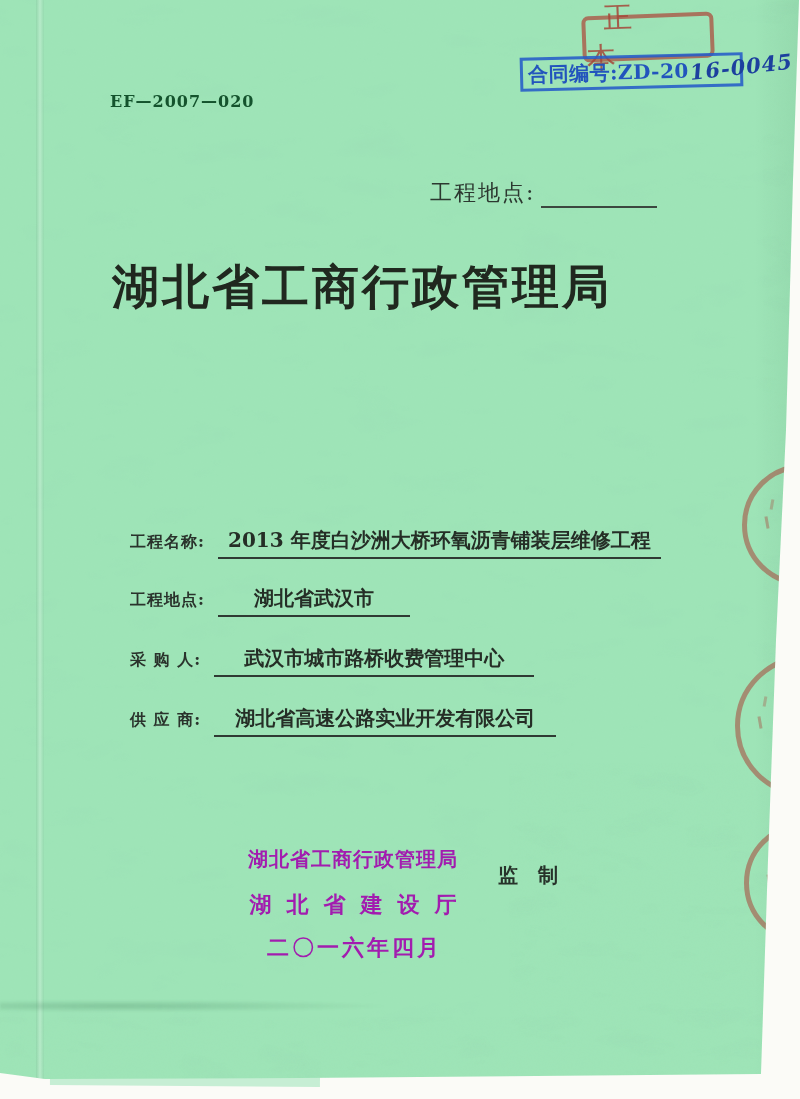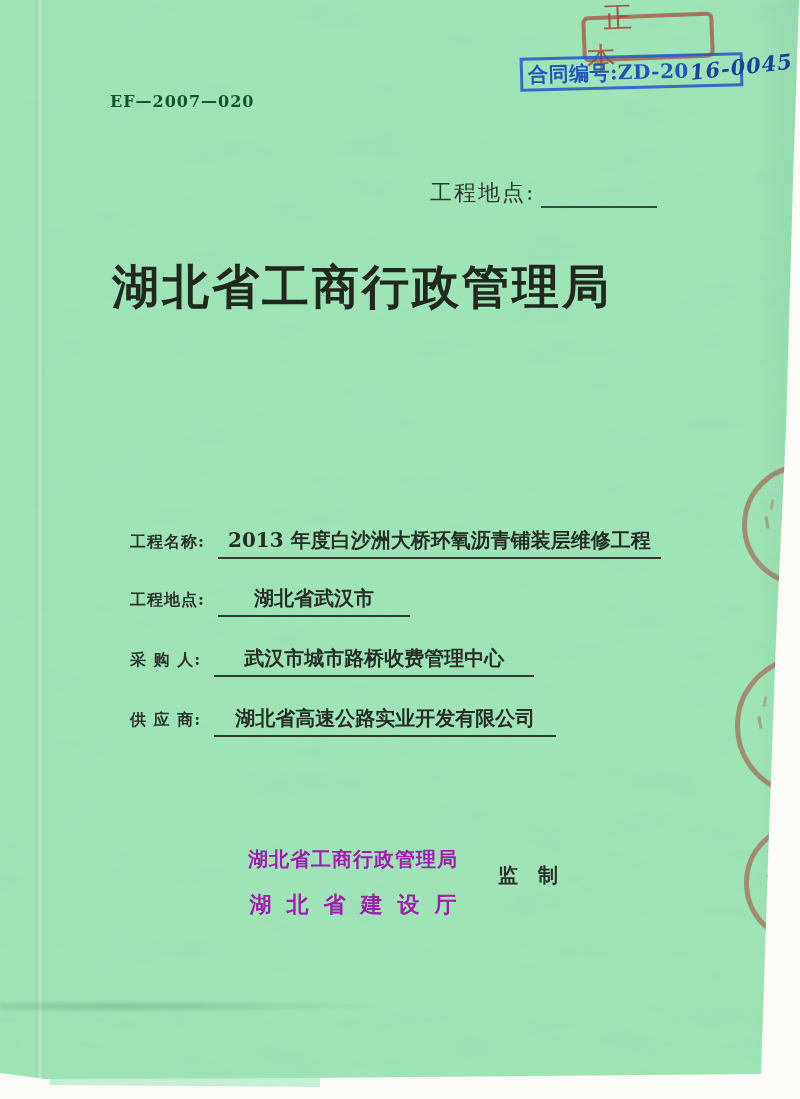--- a/index.html
+++ b/index.html
@@ -188,20 +188,21 @@
       <span class="val">武汉市城市路桥收费管理中心</span>
     </div>
     <div class="field-row row4">
       <span class="lbl">供 应 商:</span>
       <span class="val">湖北省高速公路实业开发有限公司</span>
     </div>
 
     <div class="footer">
       <div class="l1">湖北省工商行政管理局</div>
       <div class="l2"><span>湖北省建设厅</span></div>
+      <div class="l3"><span>二〇一六年四月</span></div>
     </div>
 
     <div class="supervise">监制</div>
 
     <div class="edge-stamp seal1"></div>
     <div class="edge-stamp seal2"></div>
     <div class="edge-stamp seal3"></div>
 
   </div>
 </div>

